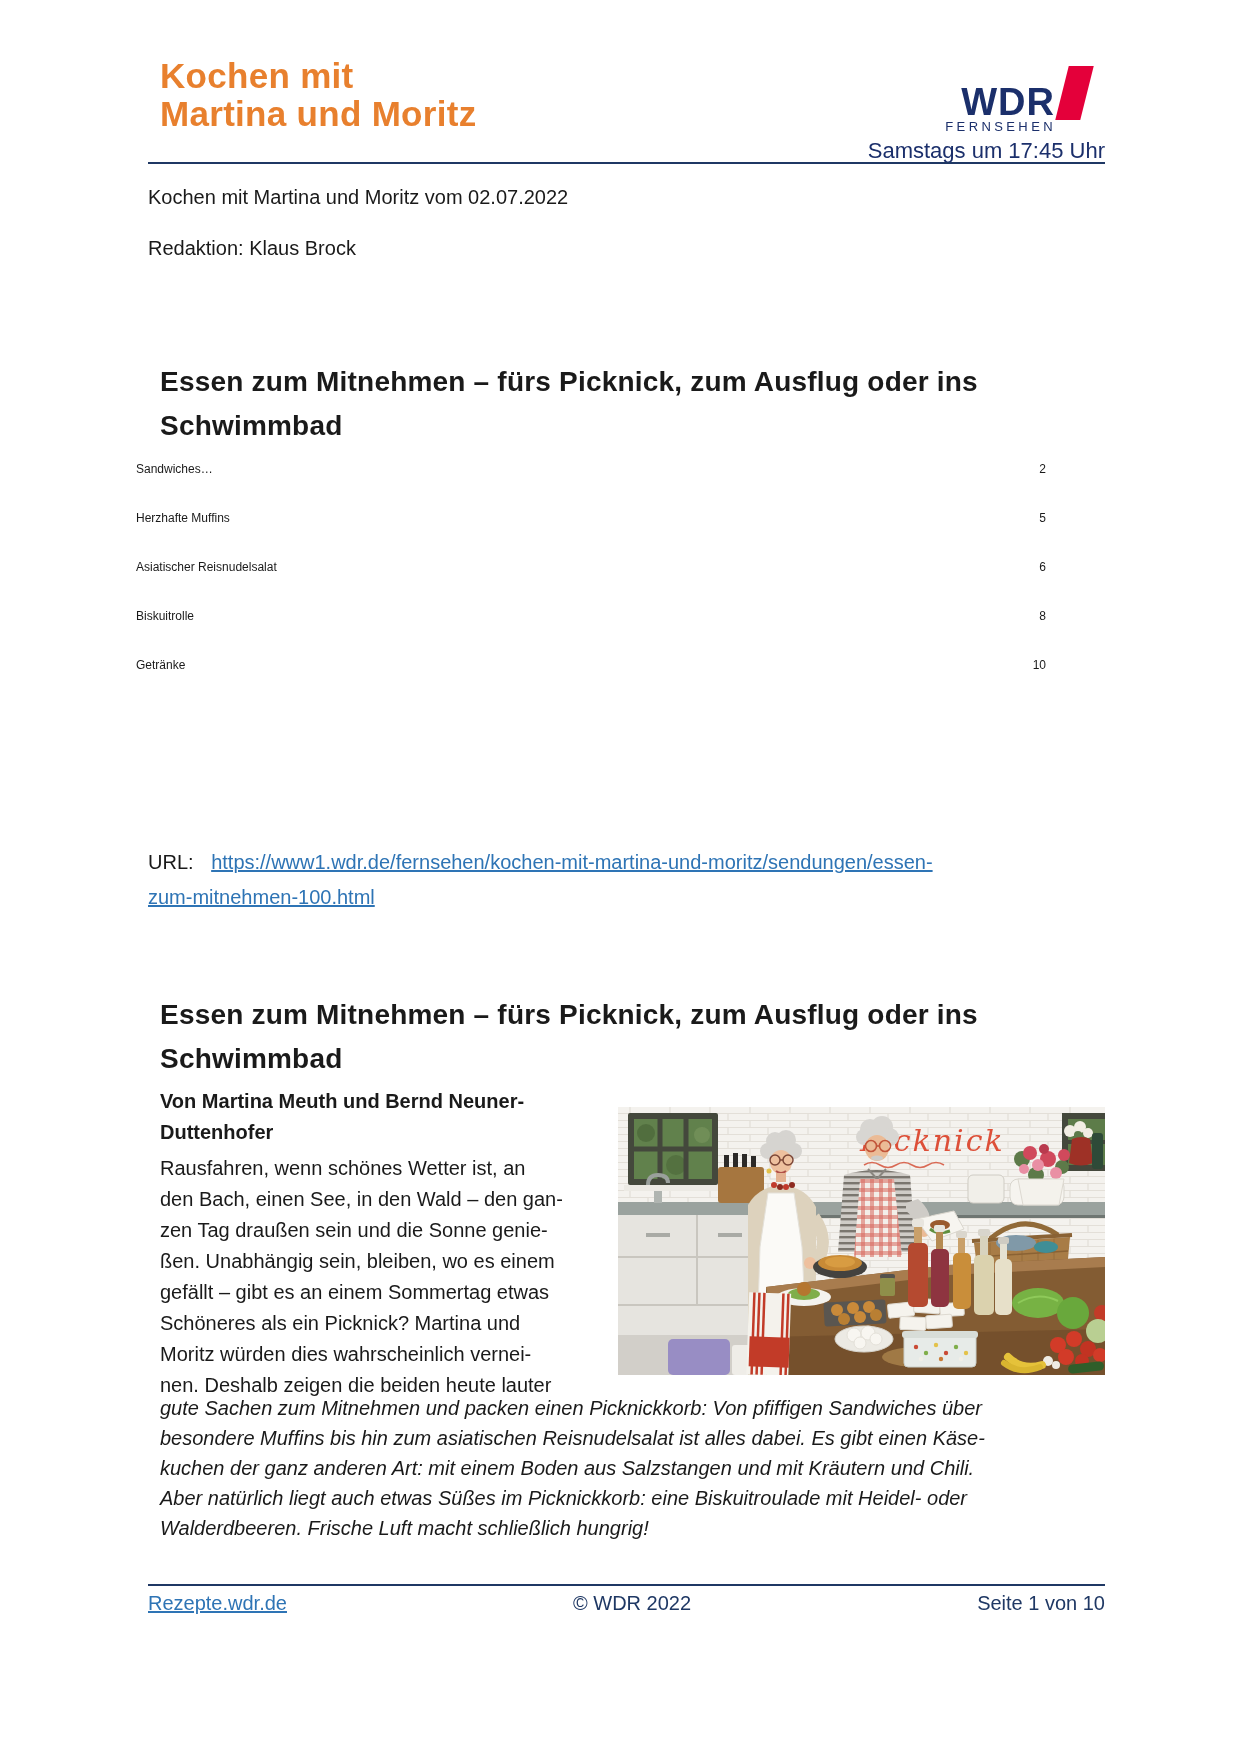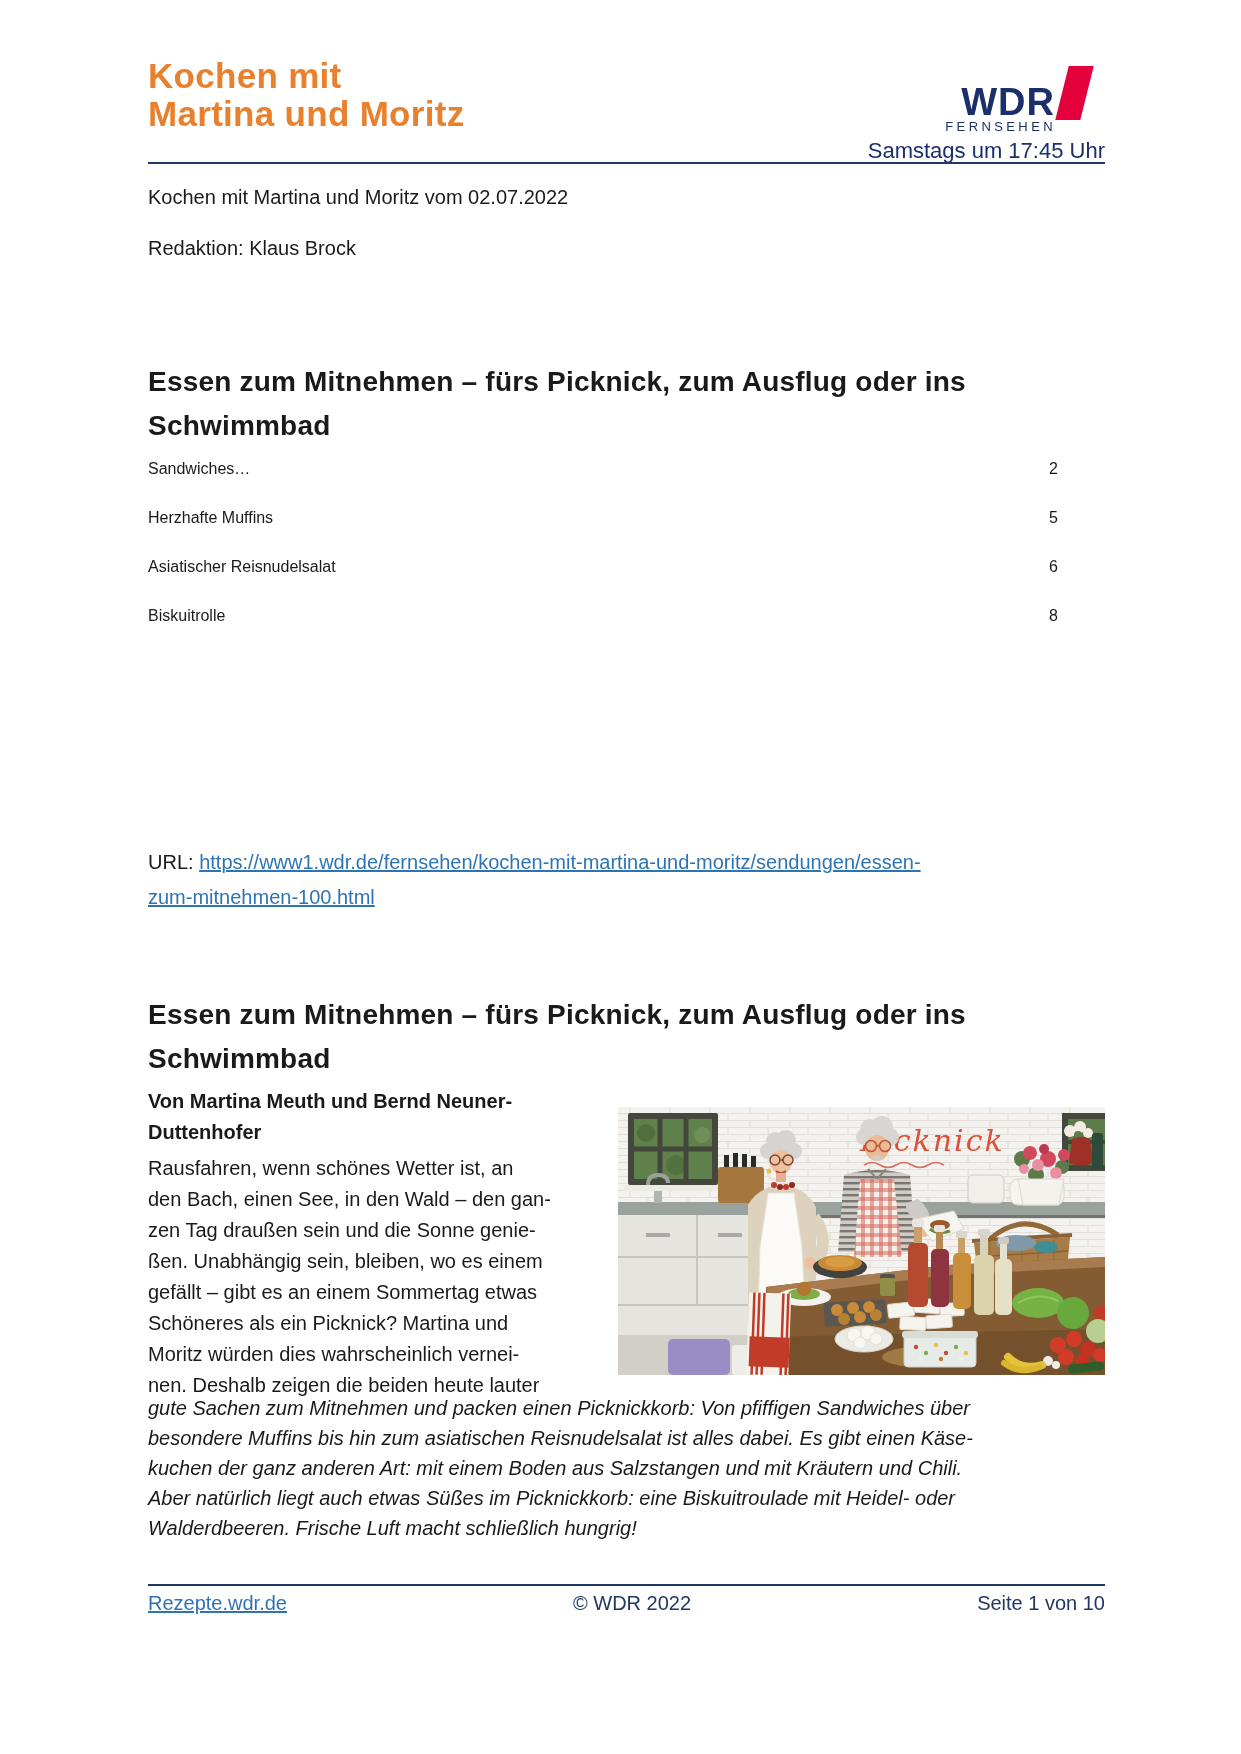--- a/index.html
+++ b/index.html
@@ -4,21 +4,21 @@
 <style>
   * { margin:0; padding:0; box-sizing:border-box; }
   html, body { background:#ffffff; }
   body {
     width:1241px; height:1754px;
     font-family:"Liberation Sans", sans-serif;
     color:#1a1a1a;
   }
   .page { position:relative; width:1241px; height:1754px; background:#ffffff; overflow:hidden; }
   .abs { position:absolute; }
-  .preline { white-space:pre-line; }
+  .preline { white-space:pre-line;margin-left:12px; }
 
   
   .logo {
     left:148px; top:57px;
     font-size:35px; line-height:38px; font-weight:bold;
     color:#E8802E; letter-spacing:0.3px;
   }
   .wdr-block { right:136px; top:58px; color:#1B2F6B; text-align:right; }
   .wdr-row { display:flex; justify-content:flex-end; align-items:flex-end; height:62px; }
   .wdr-letters { font-size:38px; font-weight:bold; line-height:36px; letter-spacing:1px; }
@@ -28,21 +28,21 @@
 
   .rule { left:148px; width:957px; height:2px; background:#1F3864; }
   .rule-top { top:162px; }
   .meta-line { left:148px; top:186px; font-size:20px; }
   .redaktion-line { left:148px; top:237px; font-size:20px; }
 
   .doc-heading { left:148px; width:957px; font-size:28px; line-height:44px; font-weight:bold; letter-spacing:0.2px; }
   .h1 { top:360px; }
   .h2 { top:993px; }
 
-  .toc { left:148px; top:444px; width:910px; font-size:16px; }
+  .toc { left:136px; top:444px; width:910px; font-size:12px; }
   .toc-row { display:flex; justify-content:space-between; align-items:center; height:49px; }
 
   .url-block { left:148px; top:845px; width:957px; font-size:20px; line-height:35px; }
   a.link { color:#2E74B5; text-decoration:underline; cursor:pointer; }
 
   .article { left:148px; top:1086px; width:957px; display:flex; }
   .article-left { width:470px; padding-right:24px; }
   .byline { font-size:20px; font-weight:bold; line-height:31px; }
   .intro { font-size:20px; line-height:31px; margin-top:5px; }
   .photo-wrap { width:487px; height:268px; margin-top:21px; }
@@ -87,20 +87,24 @@
       <span>Herzhafte Muffins</span>
       <span>5</span>
     </div>
     <div class="toc-row">
       <span>Asiatischer Reisnudelsalat</span>
       <span>6</span>
     </div>
     <div class="toc-row">
       <span>Biskuitrolle</span>
       <span>8</span>
+    </div>
+    <div class="toc-row">
+      <span>Getränke</span>
+      <span>10</span>
     </div>
   </div>
 
   <div class="abs url-block">
     <span>URL:</span>
     <a class="link preline">https://www1.wdr.de/fernsehen/kochen-mit-martina-und-moritz/sendungen/essen-
 zum-mitnehmen-100.html</a>
   </div>
 
   <div class="abs doc-heading h2 preline">Essen zum Mitnehmen – fürs Picknick, zum Ausflug oder ins

